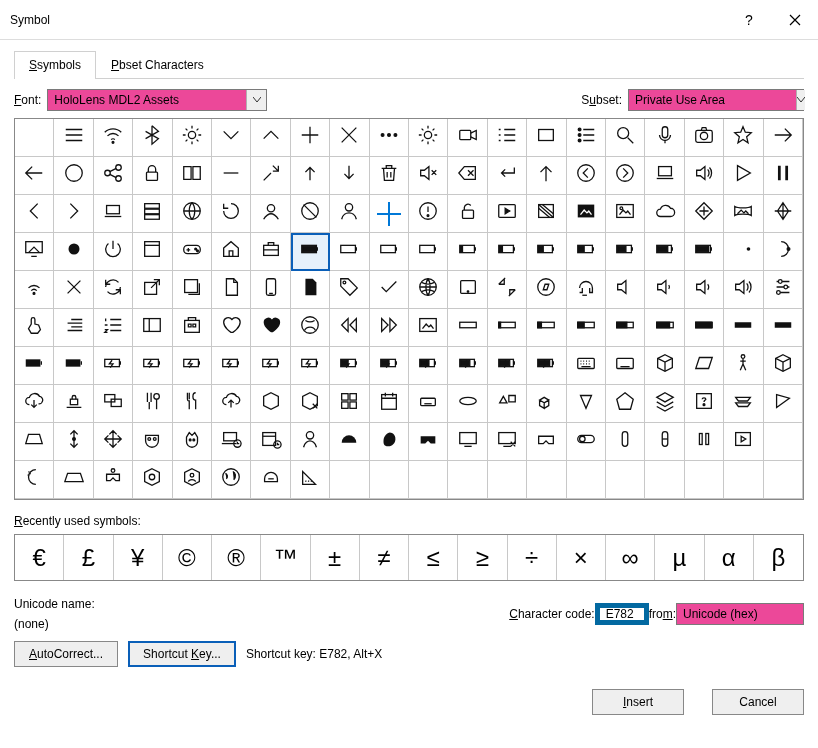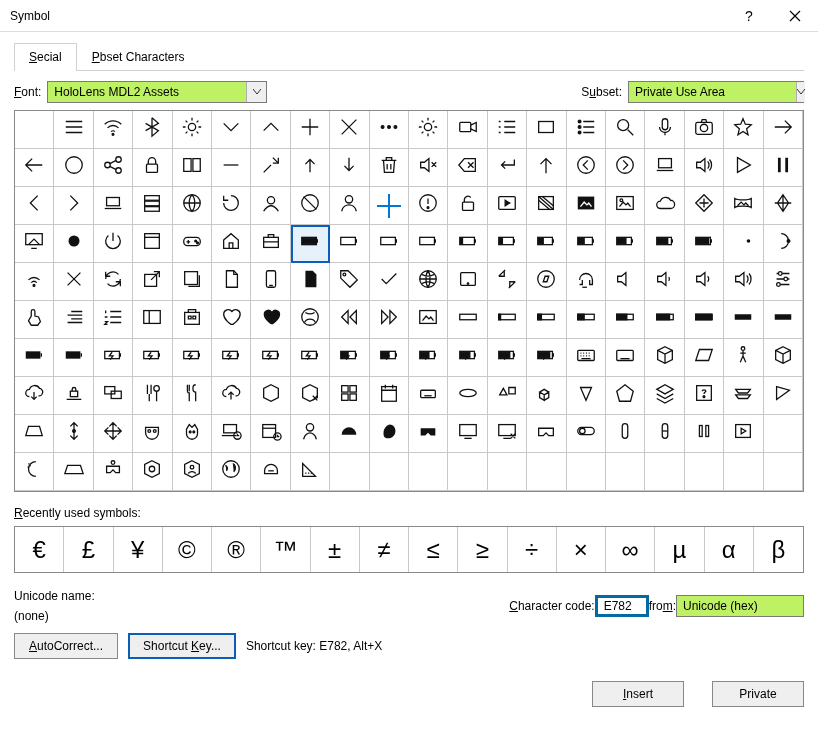--- a/index.html
+++ b/index.html
@@ -9,21 +9,21 @@
     font-size: 12px;
     background: #fff;
     color: #000;
     width: 818px;
     height: 748px;
     overflow: hidden;
   }
   .titlebar {
     display: flex;
     align-items: center;
-    height: 32px;
+    height: 40px;
     padding: 0 0 0 10px;
     border-bottom: 1px solid #ddd;
   }
   .titlebar .title { flex: 1; }
   .titlebar .tb-btn {
     width: 46px; height: 32px;
     display: flex; align-items: center; justify-content: center;
     font-size: 14px;
   }
   .content { padding: 10px 14px 12px 14px; }
@@ -46,21 +46,21 @@
   }
   .row { display: flex; align-items: center; gap: 6px; }
   .font-row { margin-bottom: 7px; }
   .font-row .spacer { flex: 1; }
   label { white-space: nowrap; }
   .u { text-decoration: underline; }
   .combo {
     display: flex; align-items: flex-start;
     border: 1px solid #7a7a7a;
     height: 22px;
-    background: #bef264;
+    background: #ec4899;
   }
   .combo input {
     border: none; outline: none;
     font: inherit;
     height: 100%;
     padding: 0 6px;
     flex: 1;
     background: transparent;
   }
   .combo .dd {
@@ -103,21 +103,21 @@
     border-right: 1px solid #c8c8c8;
     height: 45px;
     display: flex; align-items: center; justify-content: center;
     font-size: 24px;
   }
   .recent-grid .rcell:last-child { border-right: none; }
   .meta-left { display: flex; flex-direction: column; gap: 6px; }
   .meta-row { display: flex; align-items: center; margin-bottom: 10px; }
   .meta-row .left { flex: 1; }
   .code-input {
-    border: 3px solid #0369a1;
+    border: 5px solid #0369a1;
     height: 22px; width: 54px;
     font: inherit;
     padding: 0 6px;
   }
   .btn {
     border: 1px solid #888;
     background: #efefef;
     height: 26px;
     padding: 0 14px;
     font: inherit;
@@ -150,21 +150,21 @@
   <div class="tb-btn">
     <svg width="12" height="12" viewBox="0 0 12 12">
         <path d="M1 1 L11 11 M11 1 L1 11" stroke="#000" stroke-width="1.2"></path>
       </svg>
   </div>
 </div>
 
 <div class="content">
 
   <div class="tabstrip">
-    <div class="tab active"><span class="u">S</span><span>ecial</span></div>
+    <div class="tab active"><span class="u">S</span><span>symbols</span></div>
     <div class="tab"><span class="u">P</span><span>bset Characters</span></div>
   </div>
 
   <div class="row font-row">
     <label><span class="u">F</span>ont:</label>
     <div class="combo" style="width:220px">
       <input value="HoloLens MDL2 Assets" style="">
       <div class="dd">
         <svg viewBox="0 0 8 6">
             <path d="M0 0 L4 5 L8 0" stroke="#333" fill="none"></path>
@@ -1329,16 +1329,16 @@
     <button class="btn"><span class="u">A</span>utoCorrect...</button>
     <button class="btn focused">Shortcut <span class="u">K</span>ey...</button>
     <span>
       <span>Shortcut key:</span>
       <span>E782, Alt+X</span>
     </span>
   </div>
 
   <div class="footer">
     <button class="btn"><span class="u">I</span>nsert</button>
-    <button class="btn">Private</button>
+    <button class="btn">Cancel</button>
   </div>
 
 </div>
 
 </body></html>

